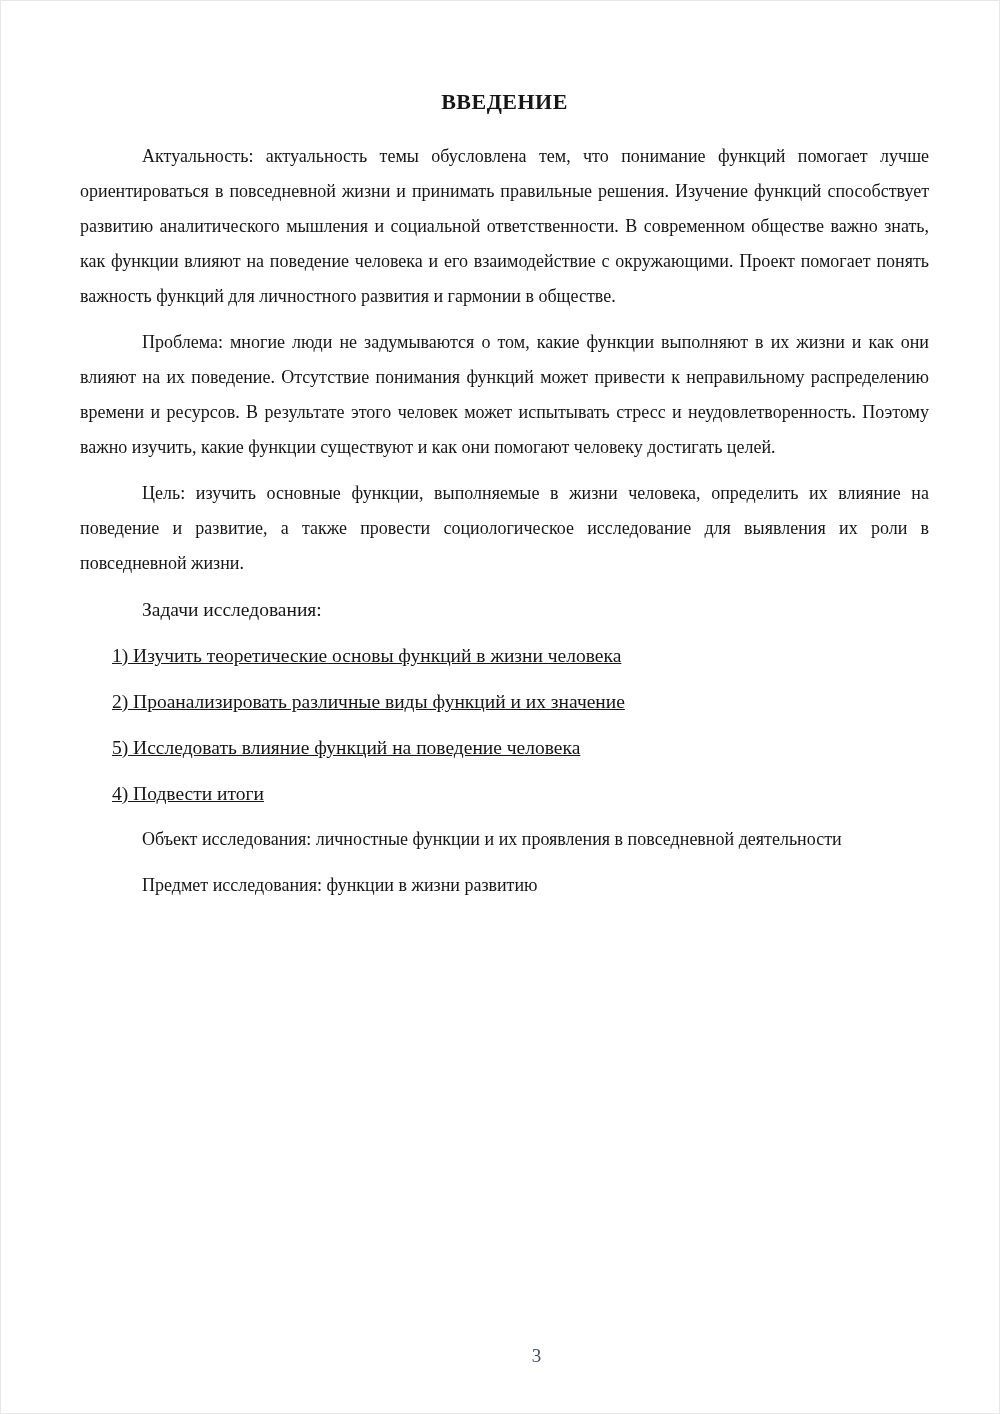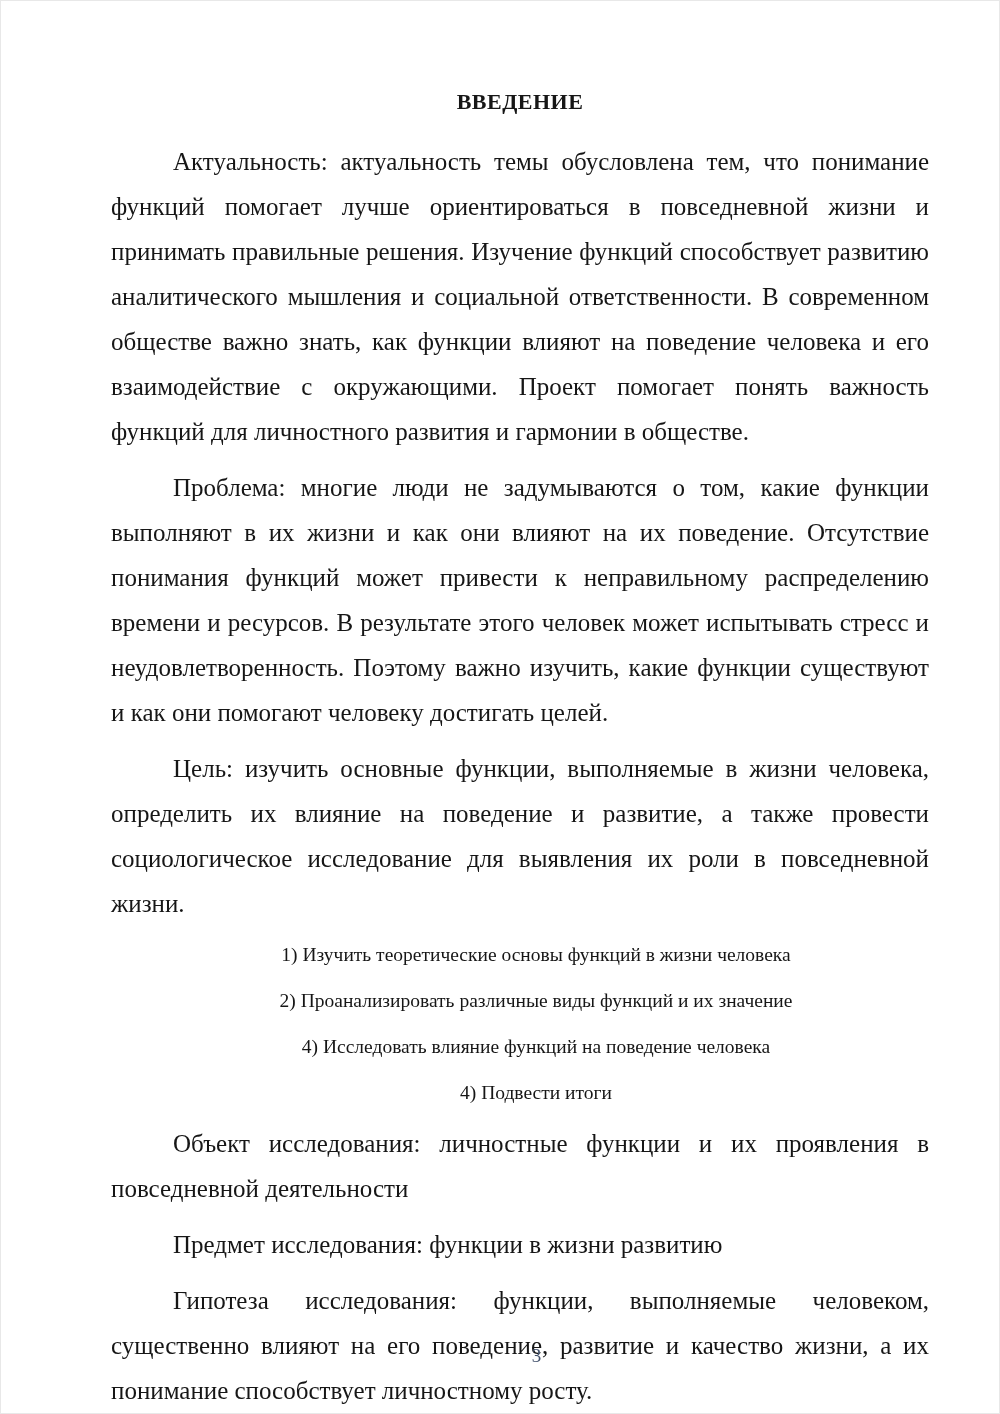--- a/index.html
+++ b/index.html
@@ -12,49 +12,50 @@
     width: 1000px;
     height: 1414px;
     background: #ffffff;
     box-sizing: border-box;
     border: 1px solid #e8e8e8;
     font-family: "Liberation Serif", "DejaVu Serif", serif;
     color: #161616;
     overflow: hidden;
   }
   .content {
-    padding: 88px 70px 0 110px;
+    padding: 88px 70px 0 79px;
   }
   .doc-title {
     font-size: 22px;
     font-weight: bold;
     text-align: center;
     letter-spacing: 0.5px;
     margin: 0 0 24px 0;
   }
   .para {
-    font-size: 25px;
-    line-height: 45px;
+    font-size: 18px;
+    line-height: 35px;
     text-align: justify;
     text-indent: 62px;
     margin: 0 0 11px 0;
   }
   .tasks-heading {
     font-size: 19.5px;
     line-height: 35px;
     text-align: left;
     text-indent: 62px;
     margin: 0 0 11px 0;
   }
   .task-item {
     font-size: 19.5px;
     line-height: 35px;
-    text-align: center;
+    text-align: left;
     margin: 0 0 11px 0;
     padding-left: 32px;
+    text-decoration: underline;
   }
   .page-number {
     position: absolute;
     left: 143px;
     right: 70px;
     bottom: 46px;
     text-align: center;
     font-size: 19px;
     color: #41506b;
   }
@@ -66,30 +67,30 @@
   <div class="content">
 
     <h1 class="doc-title">ВВЕДЕНИЕ</h1>
 
     <p class="para">Актуальность: актуальность темы обусловлена тем, что понимание функций помогает лучше ориентироваться в повседневной жизни и принимать правильные решения. Изучение функций способствует развитию аналитического мышления и социальной ответственности. В современном обществе важно знать, как функции влияют на поведение человека и его взаимодействие с окружающими. Проект помогает понять важность функций для личностного развития и гармонии в обществе.</p>
 
     <p class="para">Проблема: многие люди не задумываются о том, какие функции выполняют в их жизни и как они влияют на их поведение. Отсутствие понимания функций может привести к неправильному распределению времени и ресурсов. В результате этого человек может испытывать стресс и неудовлетворенность. Поэтому важно изучить, какие функции существуют и как они помогают человеку достигать целей.</p>
 
     <p class="para">Цель: изучить основные функции, выполняемые в жизни человека, определить их влияние на поведение и развитие, а также провести социологическое исследование для выявления их роли в повседневной жизни.</p>
 
+    <p class="tasks-heading">Задачи исследования:</p>
 
     <div>
       <p class="task-item">1) Изучить теоретические основы функций в жизни человека</p>
       <p class="task-item">2) Проанализировать различные виды функций и их значение</p>
-      <p class="task-item">4) Исследовать влияние функций на поведение человека</p>
+      <p class="task-item">5) Исследовать влияние функций на поведение человека</p>
       <p class="task-item">4) Подвести итоги</p>
     </div>
 
     <p class="para">Объект исследования: личностные функции и их проявления в повседневной деятельности</p>
 
     <p class="para">Предмет исследования: функции в жизни развитию</p>
 
-    <p class="para">Гипотеза исследования: функции, выполняемые человеком, существенно влияют на его поведение, развитие и качество жизни, а их понимание способствует личностному росту.</p>
 
   </div>
 
   <div class="page-number">3</div>
 </div>
 
 </body></html>

